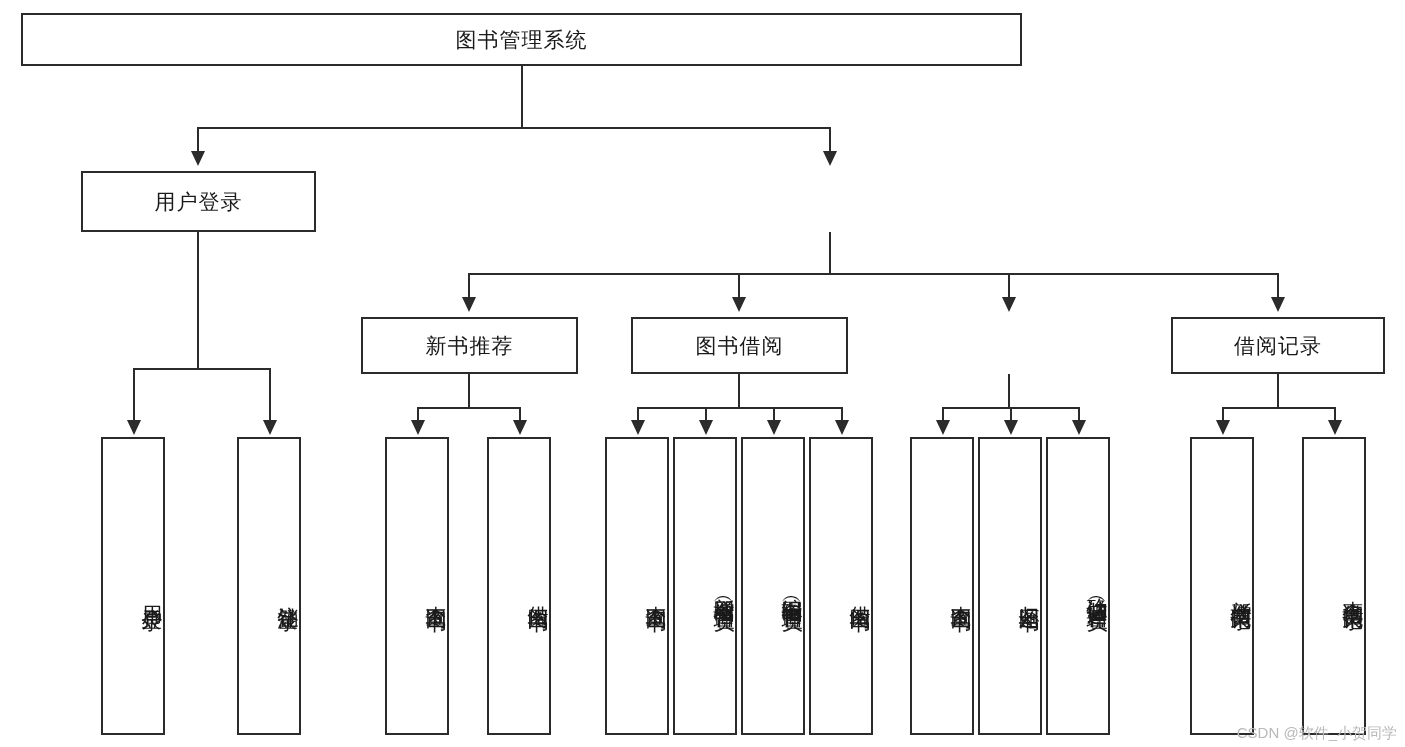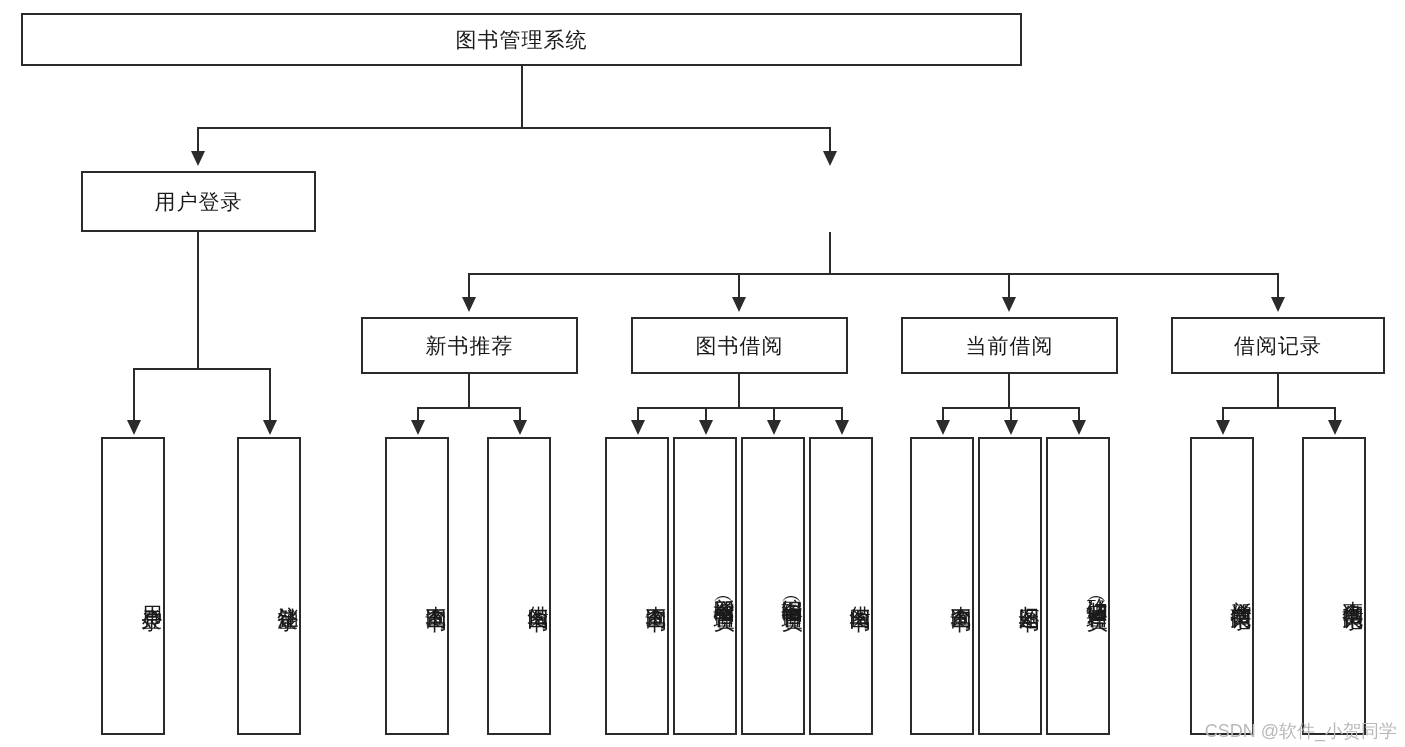--- a/index.html
+++ b/index.html
@@ -73,21 +73,21 @@
     border-right: 7px solid transparent;
     border-top: 15px solid #2b2b2b;
     z-index: 2;
   }
 
   
   #watermark {
     position: absolute;
     right: 8px;
     bottom: 4px;
-    font-size: 18px;
+    font-size: 15px;
     color: #b9b9b9;
     white-space: nowrap;
     z-index: 5;
   }
 </style>
 </head>
 <body>
 
 <div id="canvas">
 
@@ -124,23 +124,20 @@
   <div class="arrow" style="left:1002px; top:297px;"></div>
   <div class="vline" style="left:1277px; top:273px; height:25px;"></div>
   <div class="arrow" style="left:1271px; top:297px;"></div>
 
   <div class="node horizontal" style="left:631px; top:317px; width:217px; height:57px;">
     <span class="label">图书借阅</span>
   </div>
   <div class="node horizontal" style="left:361px; top:317px; width:217px; height:57px;">
     <span class="label">新书推荐</span>
   </div>
-  <div class="node horizontal" style="left:901px; top:317px; width:217px; height:57px;">
-    <span class="label">当前借阅</span>
-  </div>
   <div class="node horizontal" style="left:1171px; top:317px; width:214px; height:57px;justify-content:center;">
     <span class="label">借阅记录</span>
   </div>
 
   <div class="vline" style="left:468px; top:374px; width:2px; height:34px;"></div>
   <div class="hline" style="left:417px; top:407px; width:103px;"></div>
   <div class="vline" style="left:417px; top:407px; height:14px;"></div>
   <div class="arrow" style="left:411px; top:420px;"></div>
   <div class="vline" style="left:519px; top:407px; height:14px;"></div>
   <div class="arrow" style="left:513px; top:420px;"></div>

